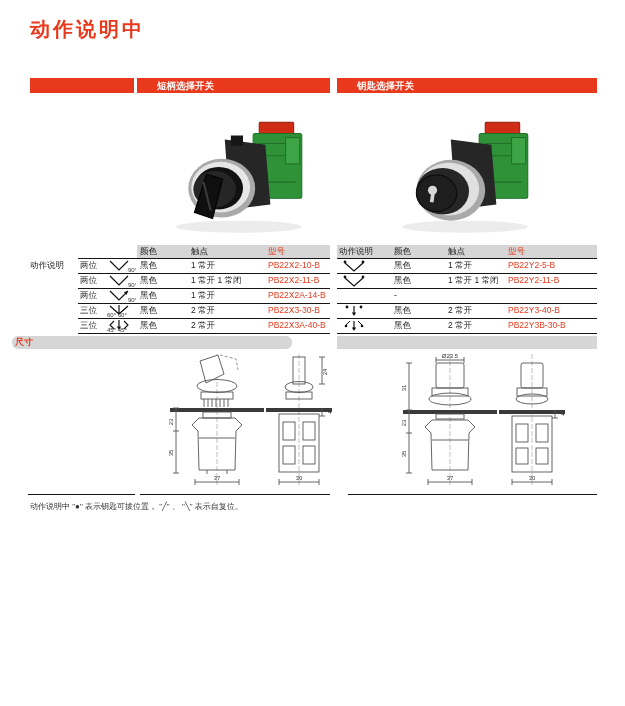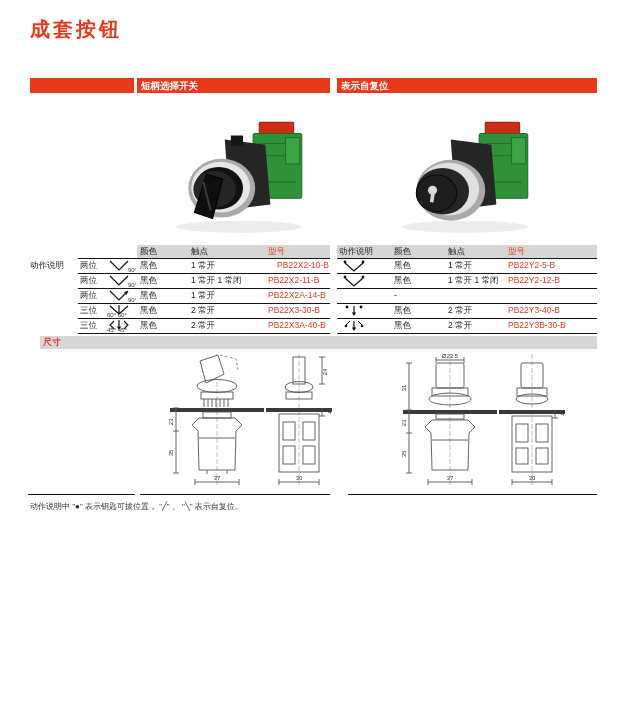--- a/index.html
+++ b/index.html
@@ -8,21 +8,21 @@
     font-family:"Liberation Sans","DejaVu Sans",sans-serif;color:#222;
     overflow:hidden;
   }
   .abs{position:absolute;}
   .page-title{
     left:30px;top:16px;font-size:20px;font-weight:bold;color:#e8391d;
     letter-spacing:3px;
   }
   .hseg{
     top:78px;height:15px;background:#e8391d;color:#ffffff;
-    font-size:9.5px;font-weight:bold;line-height:15px;padding-left:4px;
+    font-size:9.5px;font-weight:bold;line-height:15px;padding-left:20px;
     box-sizing:border-box;
   }
   .seg1{left:30px;width:104px;}
   .seg2{left:137px;width:193px;}
   .seg3{left:337px;width:260px;}
   .photo{top:110px;width:152px;height:126px;}
   .photo-l{left:166px;}
   .photo-r{left:392px;}
   .tbl{top:245px;height:88px;font-size:8.5px;font-weight:normal;color:#1d1d1d;}
   .tbl-l{left:28px;width:302px;}
@@ -30,41 +30,41 @@
   .gray{background:#d6d6d6;}
   .hdr-band-l{left:109px;top:0;width:193px;height:13px;}
   .hdr-band-r{left:0;top:0;width:260px;height:13px;}
   .cell{position:absolute;line-height:15px;white-space:nowrap;}
   .hcell{position:absolute;line-height:13px;top:0;}
   .red-text{color:#e8391d;}
   .tline{position:absolute;height:1px;background:#151515;}
   .row-icon{position:absolute;}
   .dim-band{top:336px;height:13px;background:#d6d6d6;font-size:9px;
     font-weight:bold;line-height:13px;padding-left:3px;box-sizing:border-box;}
-  .dim-band-l{left:40px;width:302px;}
+  .dim-band-l{left:12px;width:280px;border-radius:6px;}
   .dim-band-r{left:337px;width:260px;}
   .drawing{top:352px;width:180px;height:142px;}
   .drawing-l{left:162px;}
   .drawing-r{left:395px;}
   .rule{top:494px;height:1px;background:#151515;}
   .rule1{left:28px;width:107px;}
   .rule2{left:140px;width:190px;}
   .rule3{left:348px;width:249px;}
   .footer-note{left:30px;top:501px;font-size:8px;color:#333;}
   svg text{font-family:"Liberation Sans","DejaVu Sans",sans-serif;}
   .dimtxt{font-size:6px;fill:#333;}
 </style>
 </head>
 <body>
 
-<div class="abs page-title">成套按钮</div>
+<div class="abs page-title">动作说明中</div>
 
 <div class="abs hseg seg1"></div>
 <div class="abs hseg seg2">短柄选择开关</div>
-<div class="abs hseg seg3">表示自复位</div>
+<div class="abs hseg seg3">钥匙选择开关</div>
 
 <svg class="abs photo photo-l" viewBox="0 0 150 122">
   <ellipse cx="72" cy="114" rx="62" ry="6" fill="#ececec"></ellipse>
   <rect x="92" y="11" width="34" height="15" rx="1" fill="#cf2c16" stroke="#8f1d0e"></rect>
   <rect x="86" y="22" width="48" height="64" rx="2" fill="#2f9238" stroke="#1e6f27"></rect>
   <line x1="92" y1="32" x2="128" y2="32" stroke="#1e6f27"></line>
   <line x1="92" y1="44" x2="128" y2="44" stroke="#1e6f27"></line>
   <line x1="92" y1="70" x2="128" y2="70" stroke="#1e6f27"></line>
   <rect x="118" y="26" width="14" height="26" fill="#3da545" stroke="#1e6f27"></rect>
   <polygon points="58,28 98,33 103,92 63,97" fill="#262626"></polygon>
@@ -102,21 +102,21 @@
 
   <span class="cell" style="left:2px;top:13px;">动作说明</span>
 
   <span class="cell" style="left:52px;top:13px;">两位</span>
   <svg class="row-icon" style="left:78px;top:14px;" width="30" height="14" viewBox="0 0 30 14">
     <path d="M4,2 L13,11 L22,2" fill="none" stroke="#111" stroke-width="1.2"></path>
     <text x="22" y="13" class="dimtxt">90°</text>
   </svg>
   <span class="cell" style="left:112px;top:13px;">黑色</span>
   <span class="cell" style="left:163px;top:13px;">1 常开</span>
-  <span class="cell red-text" style="left:240px;top:13px;margin-left:9px;">PB22X2-10-B</span>
+  <span class="cell red-text" style="left:240px;top:13px;">PB22X2-10-B</span>
 
   <span class="cell" style="left:52px;top:28px;">两位</span>
   <svg class="row-icon" style="left:78px;top:29px;" width="30" height="14" viewBox="0 0 30 14">
     <path d="M4,2 L13,11 L22,2" fill="none" stroke="#111" stroke-width="1.2"></path>
     <text x="22" y="13" class="dimtxt">90°</text>
   </svg>
   <span class="cell" style="left:112px;top:28px;">黑色</span>
   <span class="cell" style="left:163px;top:28px;">1 常开 1 常闭</span>
   <span class="cell red-text" style="left:240px;top:28px;">PB22X2-11-B</span>
 
@@ -174,21 +174,21 @@
   <span class="cell" style="left:111px;top:13px;">1 常开</span>
   <span class="cell red-text" style="left:171px;top:13px;">PB22Y2-5-B</span>
 
   <svg class="row-icon" style="left:4px;top:29px;" width="30" height="14" viewBox="0 0 30 14">
     <path d="M4,4 L13,12 L22,4" fill="none" stroke="#111" stroke-width="1.2"></path>
     <circle cx="4" cy="3" r="1.4" fill="#111"></circle>
       <circle cx="22" cy="3" r="1.4" fill="#111"></circle>
   </svg>
   <span class="cell" style="left:57px;top:28px;">黑色</span>
   <span class="cell" style="left:111px;top:28px;">1 常开 1 常闭</span>
-  <span class="cell red-text" style="left:171px;top:28px;">PB22Y2-12-B</span>
+  <span class="cell red-text" style="left:171px;top:28px;">PB22Y2-11-B</span>
 
   <span class="cell" style="left:57px;top:43px;">-</span>
   <span class="cell" style="left:111px;top:43px;"></span>
   <span class="cell red-text" style="left:171px;top:43px;"></span>
 
   <svg class="row-icon" style="left:4px;top:59px;" width="30" height="14" viewBox="0 0 30 14">
     <path d="M13,2 L13,10" stroke="#111" stroke-width="1.2"></path>
     <polygon points="13,12 10.8,8.5 15.2,8.5" fill="#111"></polygon>
     <circle cx="6" cy="3" r="1.4" fill="#111"></circle>
       <circle cx="20" cy="3" r="1.4" fill="#111"></circle>

